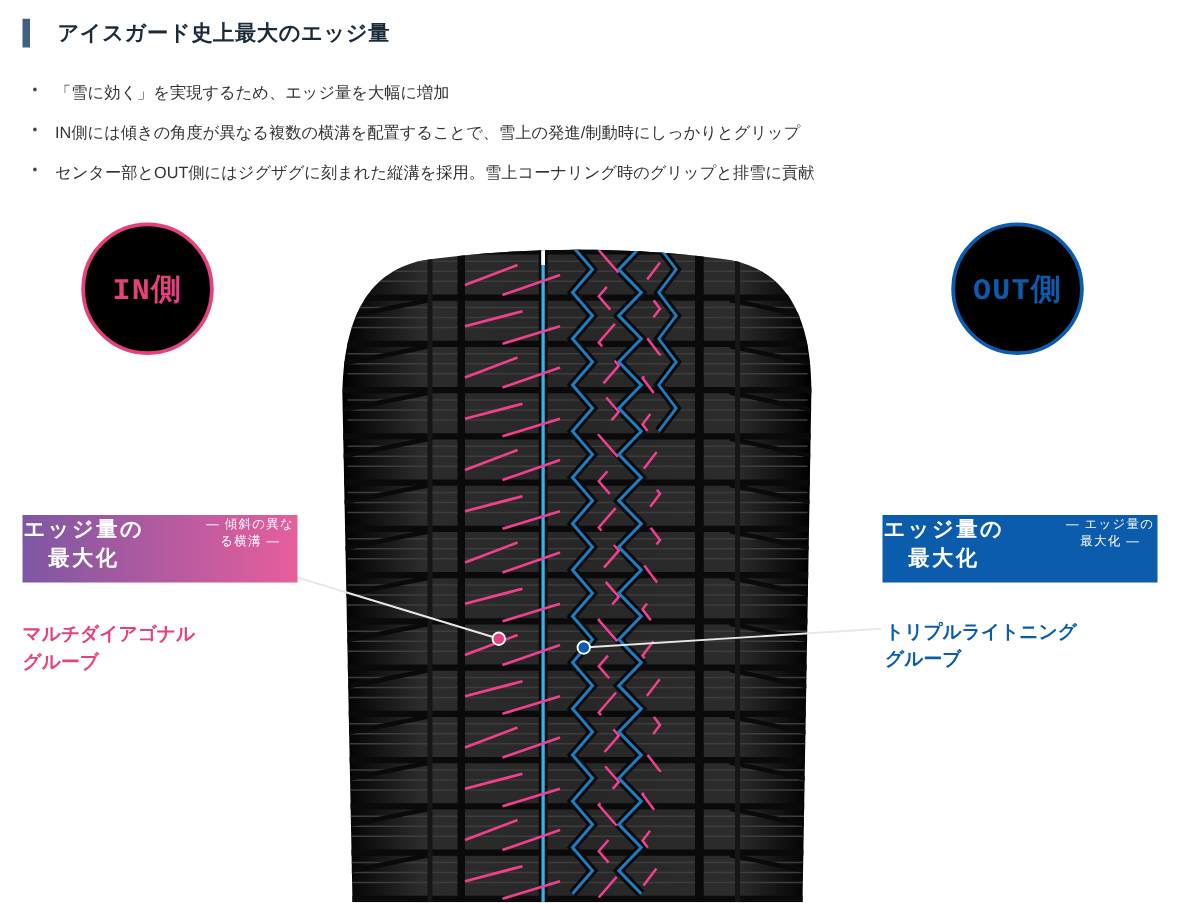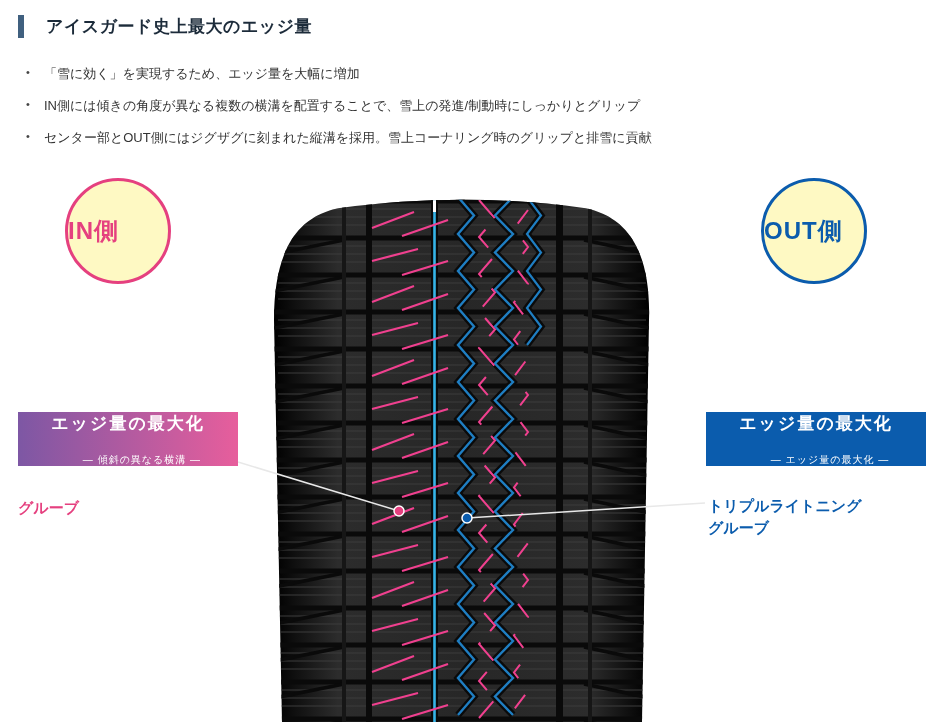--- a/index.html
+++ b/index.html
@@ -12,29 +12,29 @@
   .title { font-size:17px; font-weight:bold; color:#1c2b3a; margin:0; letter-spacing:0.5px; }
 
   .bullets { position:absolute; top:63px; left:22px; margin:2px; padding:0; list-style:none; width:880px; }
   .bullets li { font-size:13px; color:#333; margin-bottom:14px; padding-left:20px; position:relative; }
   .bullets li::before { content:"•"; position:absolute; left:2px; top:1px; font-size:11px; color:#444; }
 
   #tire-svg { position:absolute; left:0; top:0; width:949px; height:722px; }
 
   .badge {
     position:absolute; width:106px; height:106px; border-radius:50%;
-    background:#fef9c3; display:flex; align-items:center; justify-content:flex-start;
-    font-weight:bold; font-size:24px; letter-spacing:1px; box-sizing:border-box;
+    background:#000000; display:flex; align-items:center; justify-content:center;
+    font-weight:bold; font-size:24px; letter-spacing:1px; box-sizing:border-box;font-family:Liberation Mono, monospace;
   }
   .badge-in  { left:65px;  top:178px; border:3px solid #e5407f; color:#e5407f; }
   .badge-out { left:761px; top:178px; border:3px solid #0b5cad; color:#0b5cad; }
 
   .callout {
     position:absolute; width:220px; height:54px; top:412px; color:#fff; text-align:center;
-    display:flex; flex-direction:column; justify-content:center; gap:18px;
+    display:flex; flex-direction:row; justify-content:center; gap:18px;
   }
   .callout-left  { left:18px;  background:linear-gradient(90deg,#7d57a4,#e75e9c); }
   .callout-right { left:706px; background:#0b5cad; }
   .callout-title { font-size:17px; font-weight:bold; letter-spacing:2px; }
   .callout-subtitle { font-size:10px; letter-spacing:1px;padding-left:28px; }
 
   .caption { position:absolute; font-size:15px; font-weight:bold; line-height:1.45; }
   .caption-left  { left:18px;  top:497px; color:#e5407f; }
   .caption-right { left:708px; top:495px; color:#0b5cad; }
 </style>
@@ -225,20 +225,21 @@
   <div class="callout callout-left">
     <div class="callout-title">エッジ量の最大化</div>
     <div class="callout-subtitle">― 傾斜の異なる横溝 ―</div>
   </div>
   <div class="callout callout-right">
     <div class="callout-title">エッジ量の最大化</div>
     <div class="callout-subtitle">― エッジ量の最大化 ―</div>
   </div>
 
   <div class="caption caption-left">
+    <div>マルチダイアゴナル</div>
     <div>グルーブ</div>
   </div>
   <div class="caption caption-right">
     <div>トリプルライトニング</div>
     <div>グルーブ</div>
   </div>
 
 </div>
 
 </body></html>

